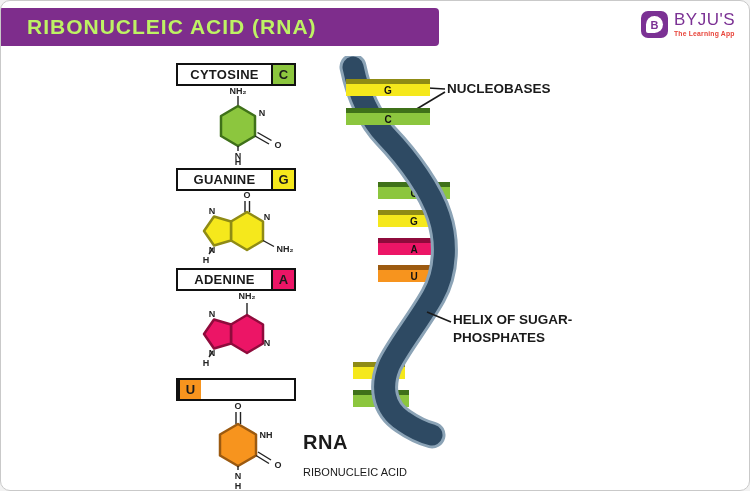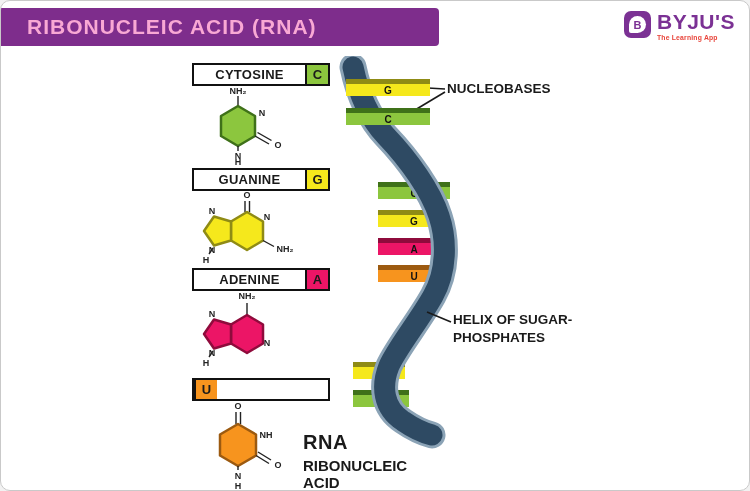--- a/index.html
+++ b/index.html
@@ -8,31 +8,31 @@
     border:1px solid #c9c9c9;border-radius:10px;overflow:hidden;
     font-family:"Liberation Sans",sans-serif;color:#1a1a1a;
     margin:0 auto;
   }
   
   .header{
     position:absolute;left:0;top:7px;width:438px;height:38px;
     border-radius:0 4px 4px 0;display:flex;align-items:center;
     padding-left:26px;box-sizing:border-box;
   }
-  .header span{color:#f9a8d4;font-size:21px;font-weight:bold;letter-spacing:1px;}
+  .header span{color:#bef264;font-size:21px;font-weight:bold;letter-spacing:1px;}
   
   .logo{position:absolute;right:14px;top:10px;display:flex;align-items:flex-start;gap:6px;z-index:5;}
   .logo-icon{width:27px;height:27px;border-radius:7px;display:flex;align-items:center;justify-content:center;}
   .logo-icon .badge{width:17px;height:17px;background:#fff;border-radius:50% 50% 50% 12%;display:flex;align-items:center;justify-content:center;font-size:11px;font-weight:bold;}
-  .logo-name{font-size:21px;font-weight:bold;letter-spacing:.5px;line-height:1;}
+  .logo-name{font-size:17px;font-weight:normal;letter-spacing:.5px;line-height:1;}
   .logo-tagline{font-size:6.8px;font-weight:bold;margin-top:2px;letter-spacing:.2px;}
   
   .base-label{
-    position:absolute;left:175px;width:138px;height:23px;background:#fff;
-    border:2px solid #111;display:flex;align-items:stretch;box-sizing:border-box;z-index:2;margin-left:16px;
+    position:absolute;left:175px;width:120px;height:23px;background:#fff;
+    border:2px solid #111;display:flex;align-items:stretch;box-sizing:border-box;z-index:2;
   }
   .base-name{flex:1;display:flex;align-items:center;justify-content:center;font-size:13px;font-weight:bold;letter-spacing:.3px;}
   .base-letter{width:21px;border-left:2px solid #111;display:flex;align-items:center;justify-content:center;font-size:13px;font-weight:bold;}
   #label-cytosine{top:62px;} #label-guanine{top:167px;} #label-adenine{top:267px;} #label-uracil{top:377px;}
   
   .struct{position:absolute;overflow:visible;}
   #struct-cytosine{left:185px;top:84px;width:105px;height:80px;}
   #struct-guanine{left:172px;top:189px;width:128px;height:76px;}
   #struct-adenine{left:172px;top:288px;width:128px;height:80px;}
   #struct-uracil{left:185px;top:398px;width:105px;height:93px;}
@@ -57,21 +57,21 @@
   #bar-4{left:377px;top:237px;width:72px;}
   #bar-5{left:377px;top:264px;width:72px;}
   #bar-6{left:352px;top:361px;width:52px;}
   #bar-7{left:352px;top:389px;width:56px;}
   
   .ann{position:absolute;font-size:13.5px;font-weight:bold;z-index:4;}
   #nucleobases-label{left:446px;top:80px;}
   #helix-label{left:452px;top:310px;width:145px;line-height:1.3;}
   #rna-caption{position:absolute;left:302px;top:430px;width:140px;text-align:left;z-index:4;}
   .rna-title{font-size:20px;font-weight:bold;letter-spacing:.5px;}
-  .rna-sub{font-size:15px;font-weight:bold;margin-top:3px;}
+  .rna-sub{font-size:11px;font-weight:normal;margin-top:12px;}
 </style>
 </head>
 <body>
 
 <div class="page">
 
   <div class="header" style="background-color: rgb(126, 45, 140);">
     <span>RIBONUCLEIC ACID (RNA)</span>
   </div>
 

